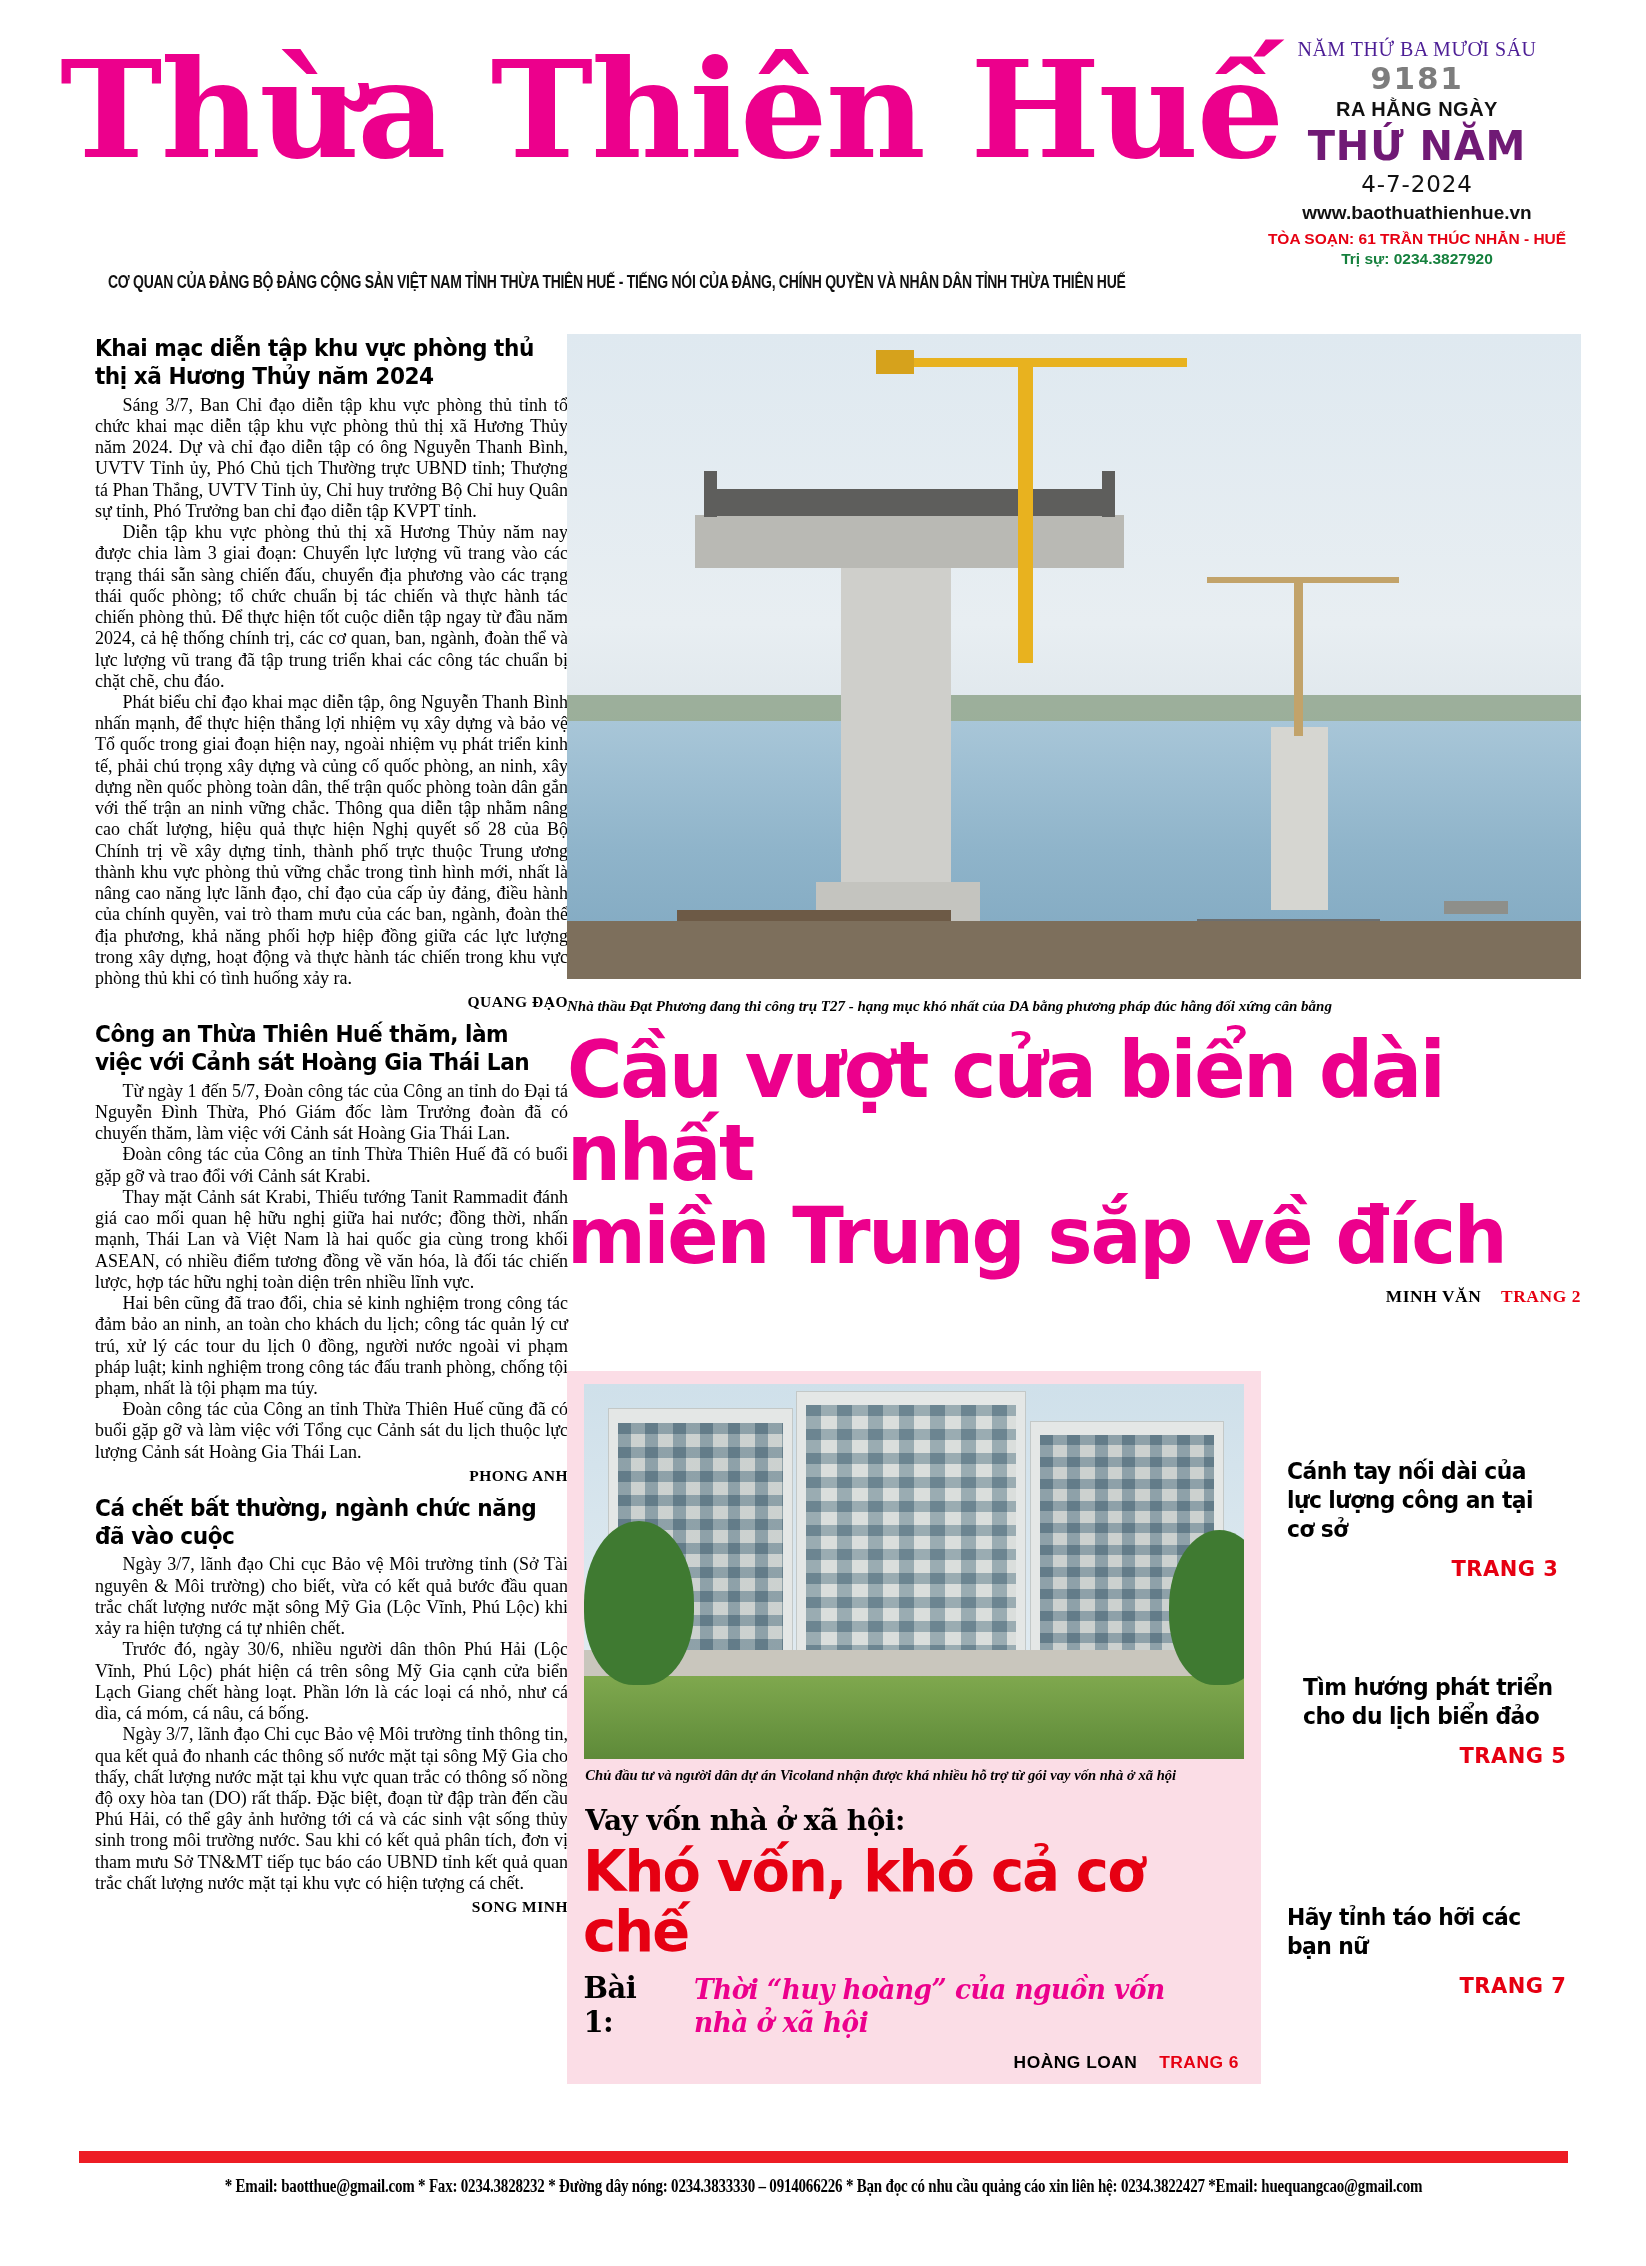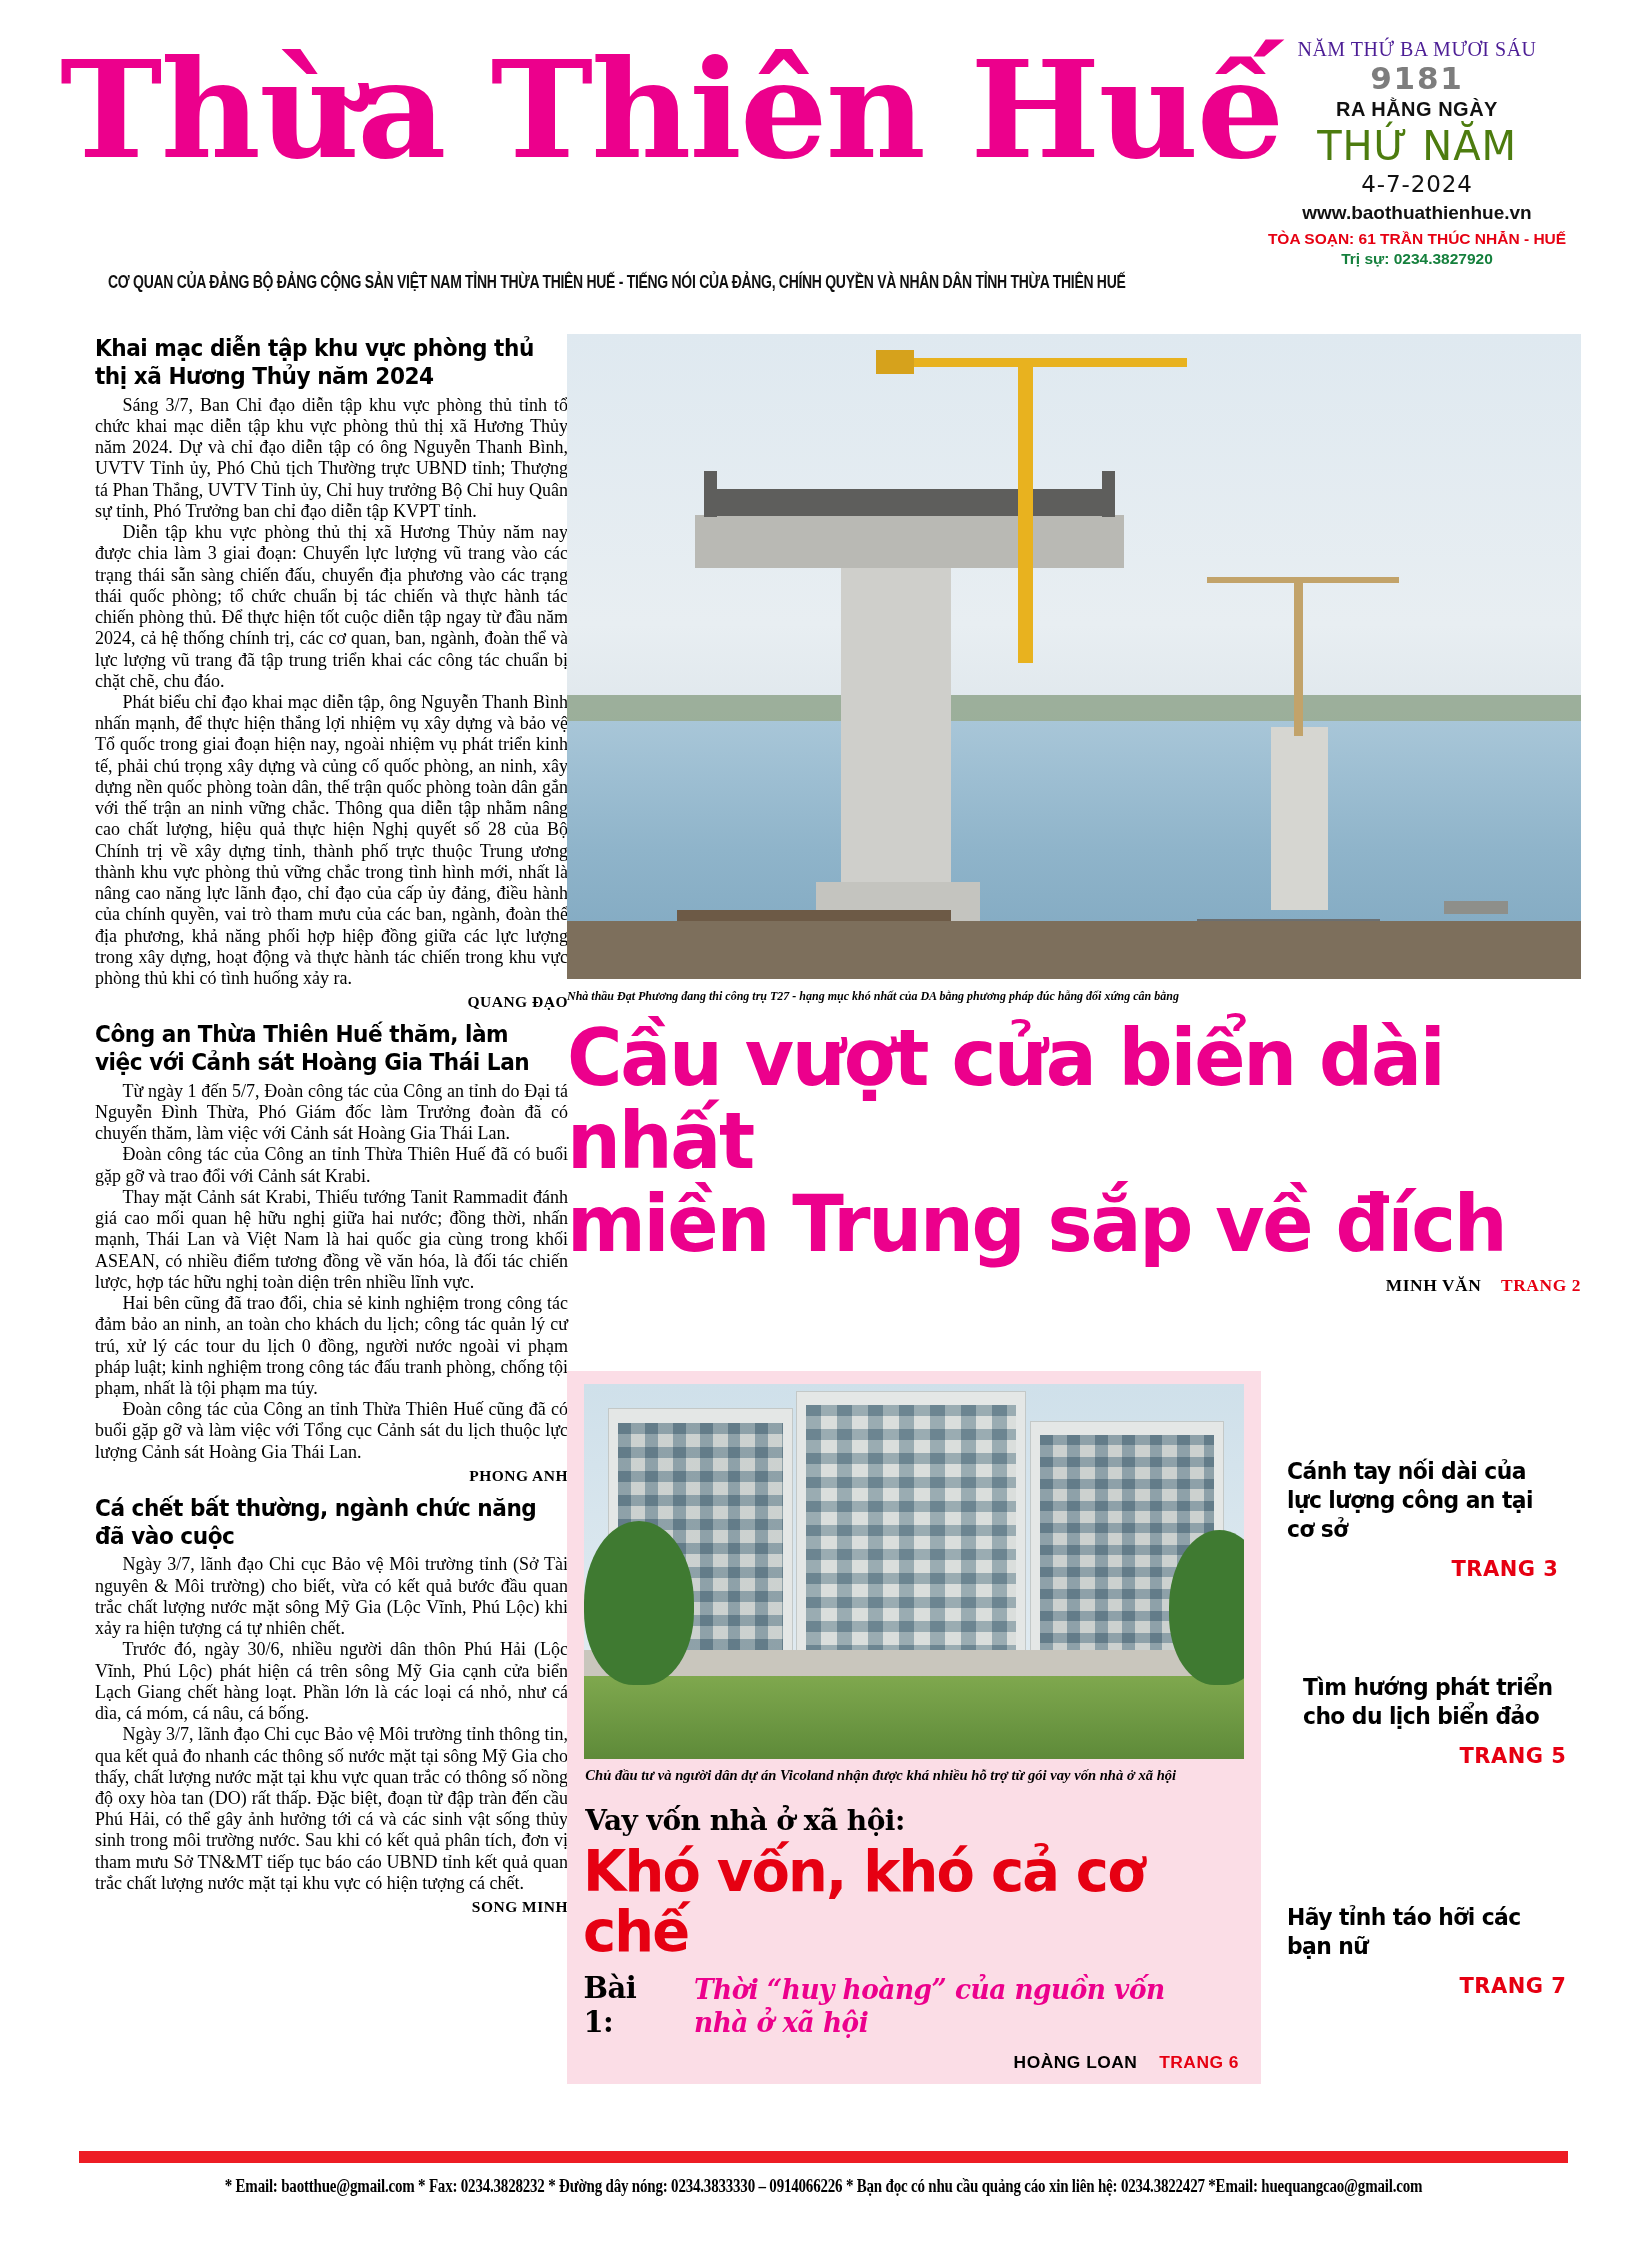--- a/index.html
+++ b/index.html
@@ -53,21 +53,21 @@
     font-weight:700;font-size:31px;color:#7d7d7d;
     letter-spacing:1.8px;line-height:1.15;
   }
   .mr-daily{
     font-family:"Liberation Sans", sans-serif;
     font-weight:700;font-size:20px;color:#111;letter-spacing:0.5px;
     margin-top:1.8px;
   }
   .mr-weekday{
     font-family:"DejaVu Sans", sans-serif;
-    font-weight:400;font-size:40px;color:#4d7c0f;
+    font-weight:700;font-size:40px;color:#701a75;
     letter-spacing:0.9px;line-height:1.15;margin-top:1.8px;
   }
   .mr-date{
     font-family:"DejaVu Sans", sans-serif;
     font-size:23px;color:#111;letter-spacing:0.9px;margin-top:1.8px;
   }
   .mr-web{
     font-family:"Liberation Sans", sans-serif;
     font-weight:700;font-size:19px;color:#111;margin-top:4.6px;
   }
@@ -116,22 +116,22 @@
   }
 
   
   .photo-main{
     position:relative;width:1014px;height:645px;overflow:hidden;
     background:#9cc3d8;
   }
   .caption{
     font-family:"Liberation Serif", serif;
     font-style:italic;font-weight:700;
-    font-size:12px;line-height:1.3;
-    margin-top:10px;
+    font-size:15px;line-height:1.3;
+    margin-top:18px;
     color:#000;
   }
   .headline-pink{
     font-family:"DejaVu Sans", sans-serif;
     font-weight:700;
     color:#ec008c;
     font-size:78px;
     line-height:1.06;
     letter-spacing:-2.3px;
     margin:12.8px 0 0 0;

